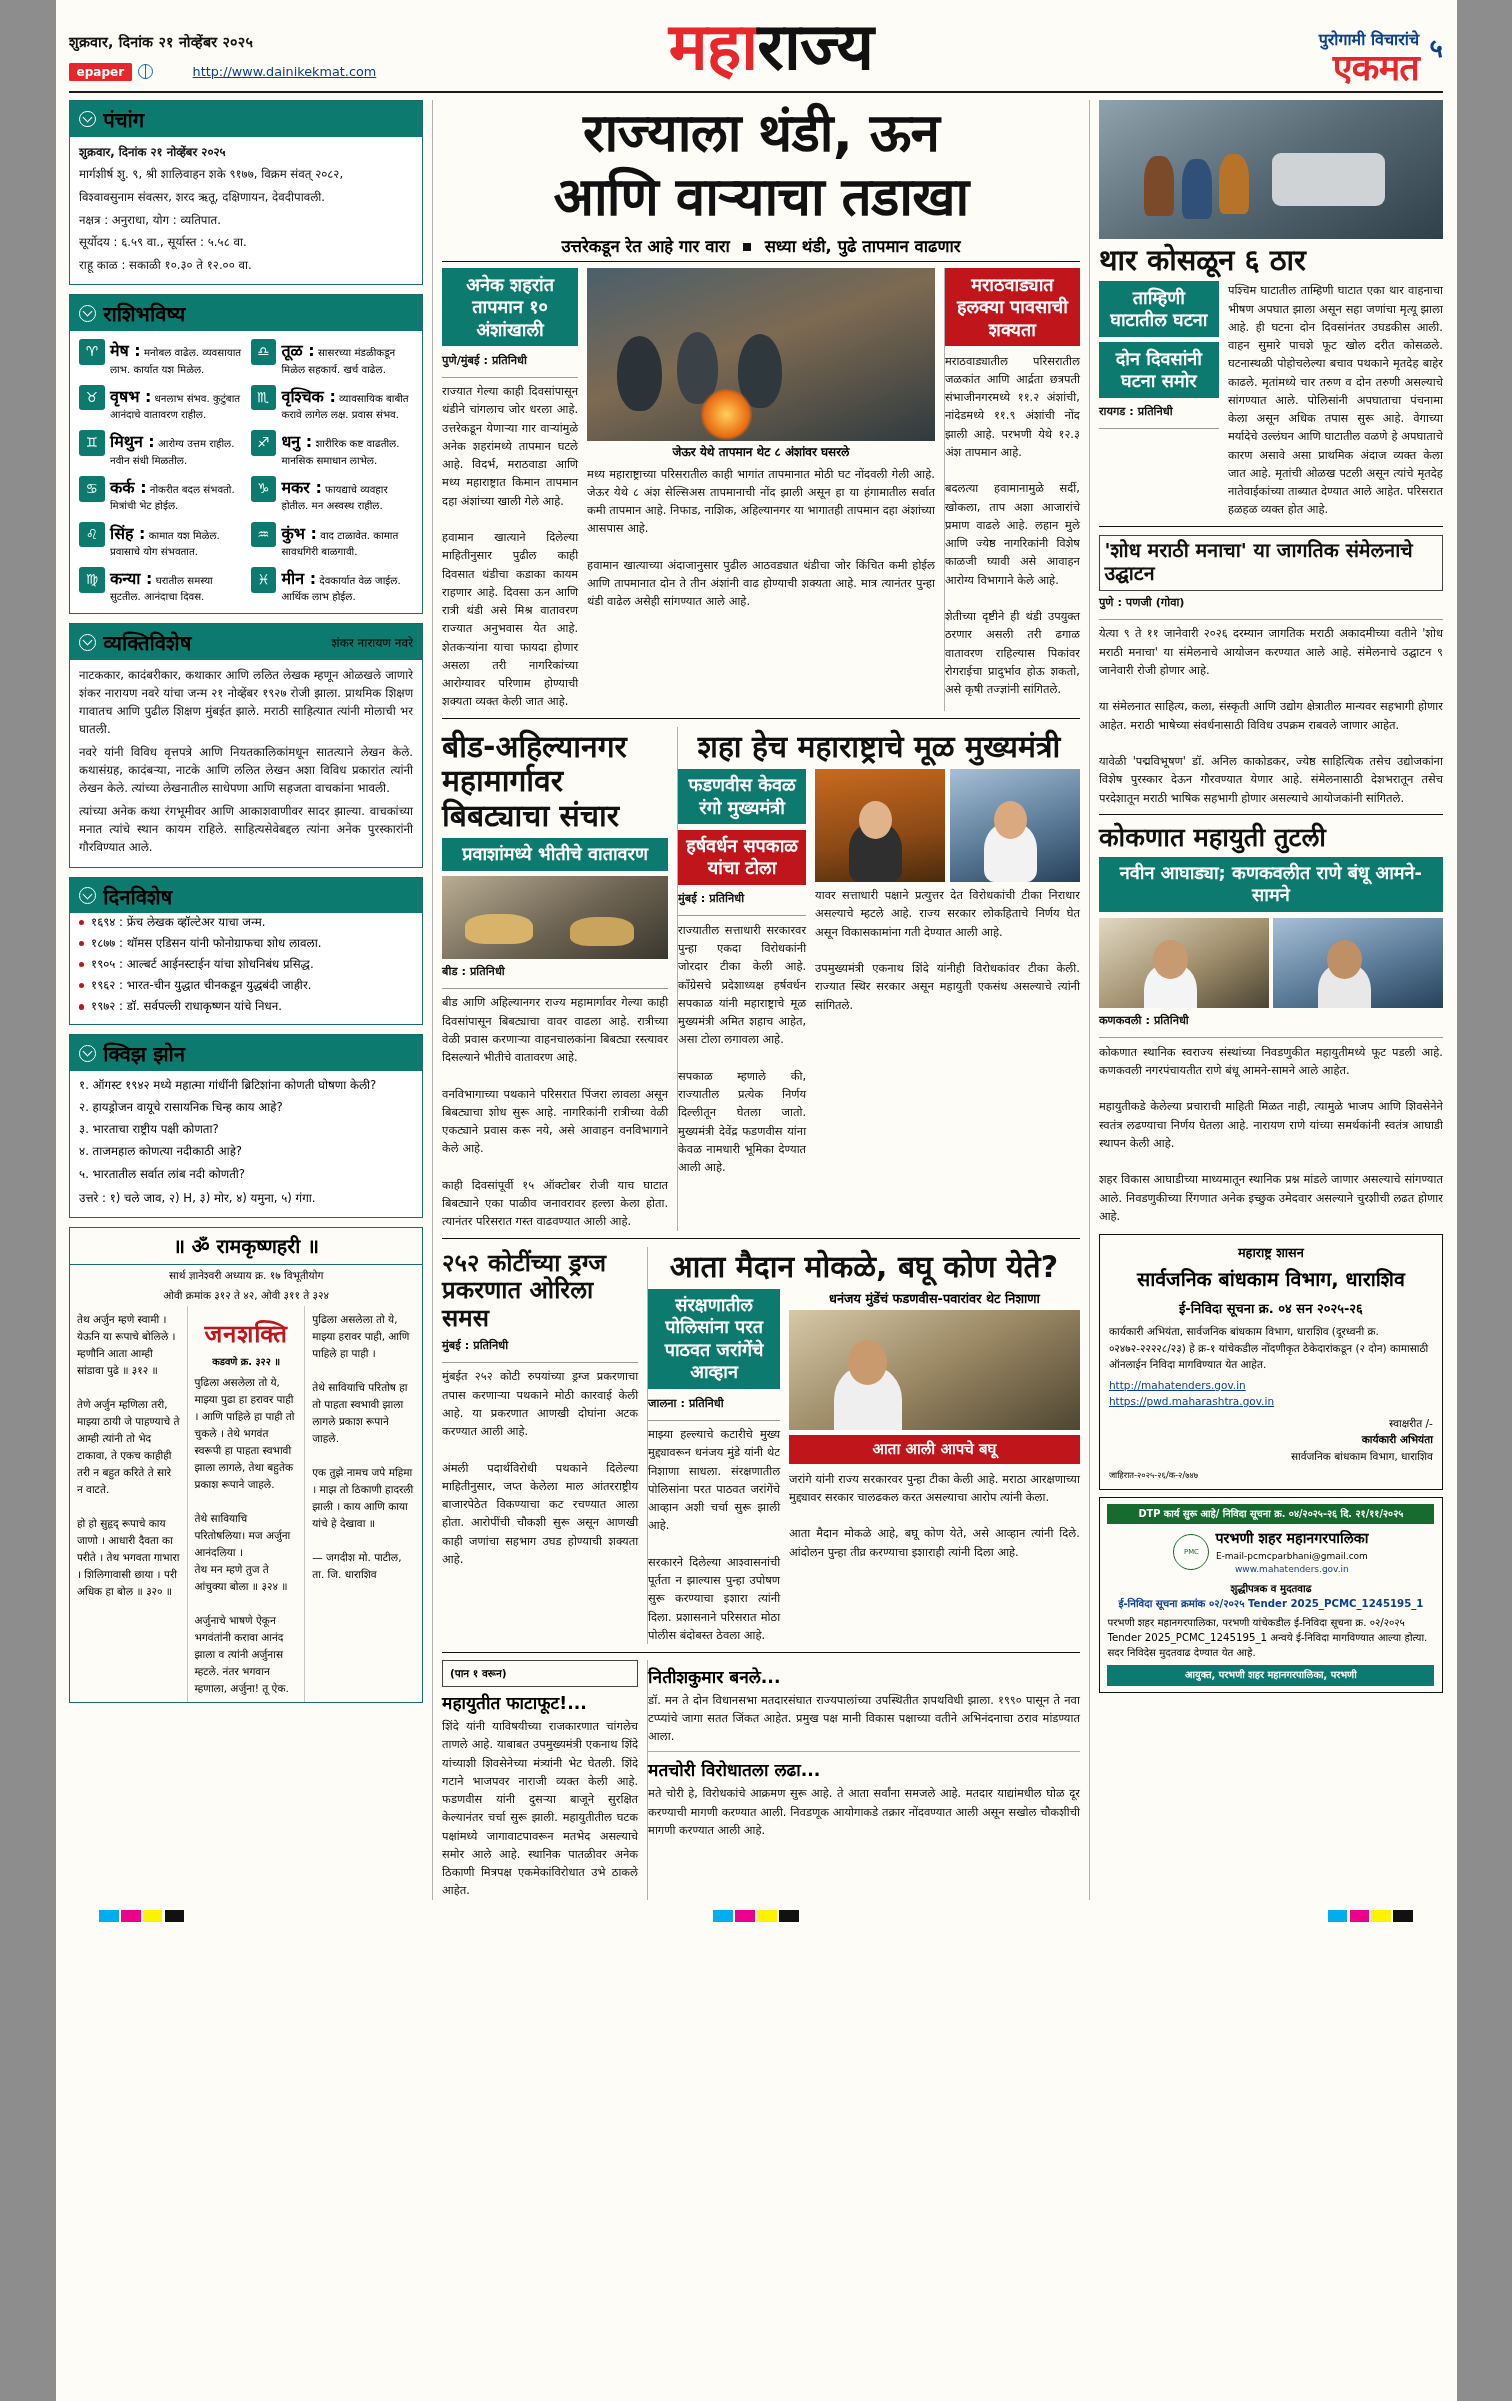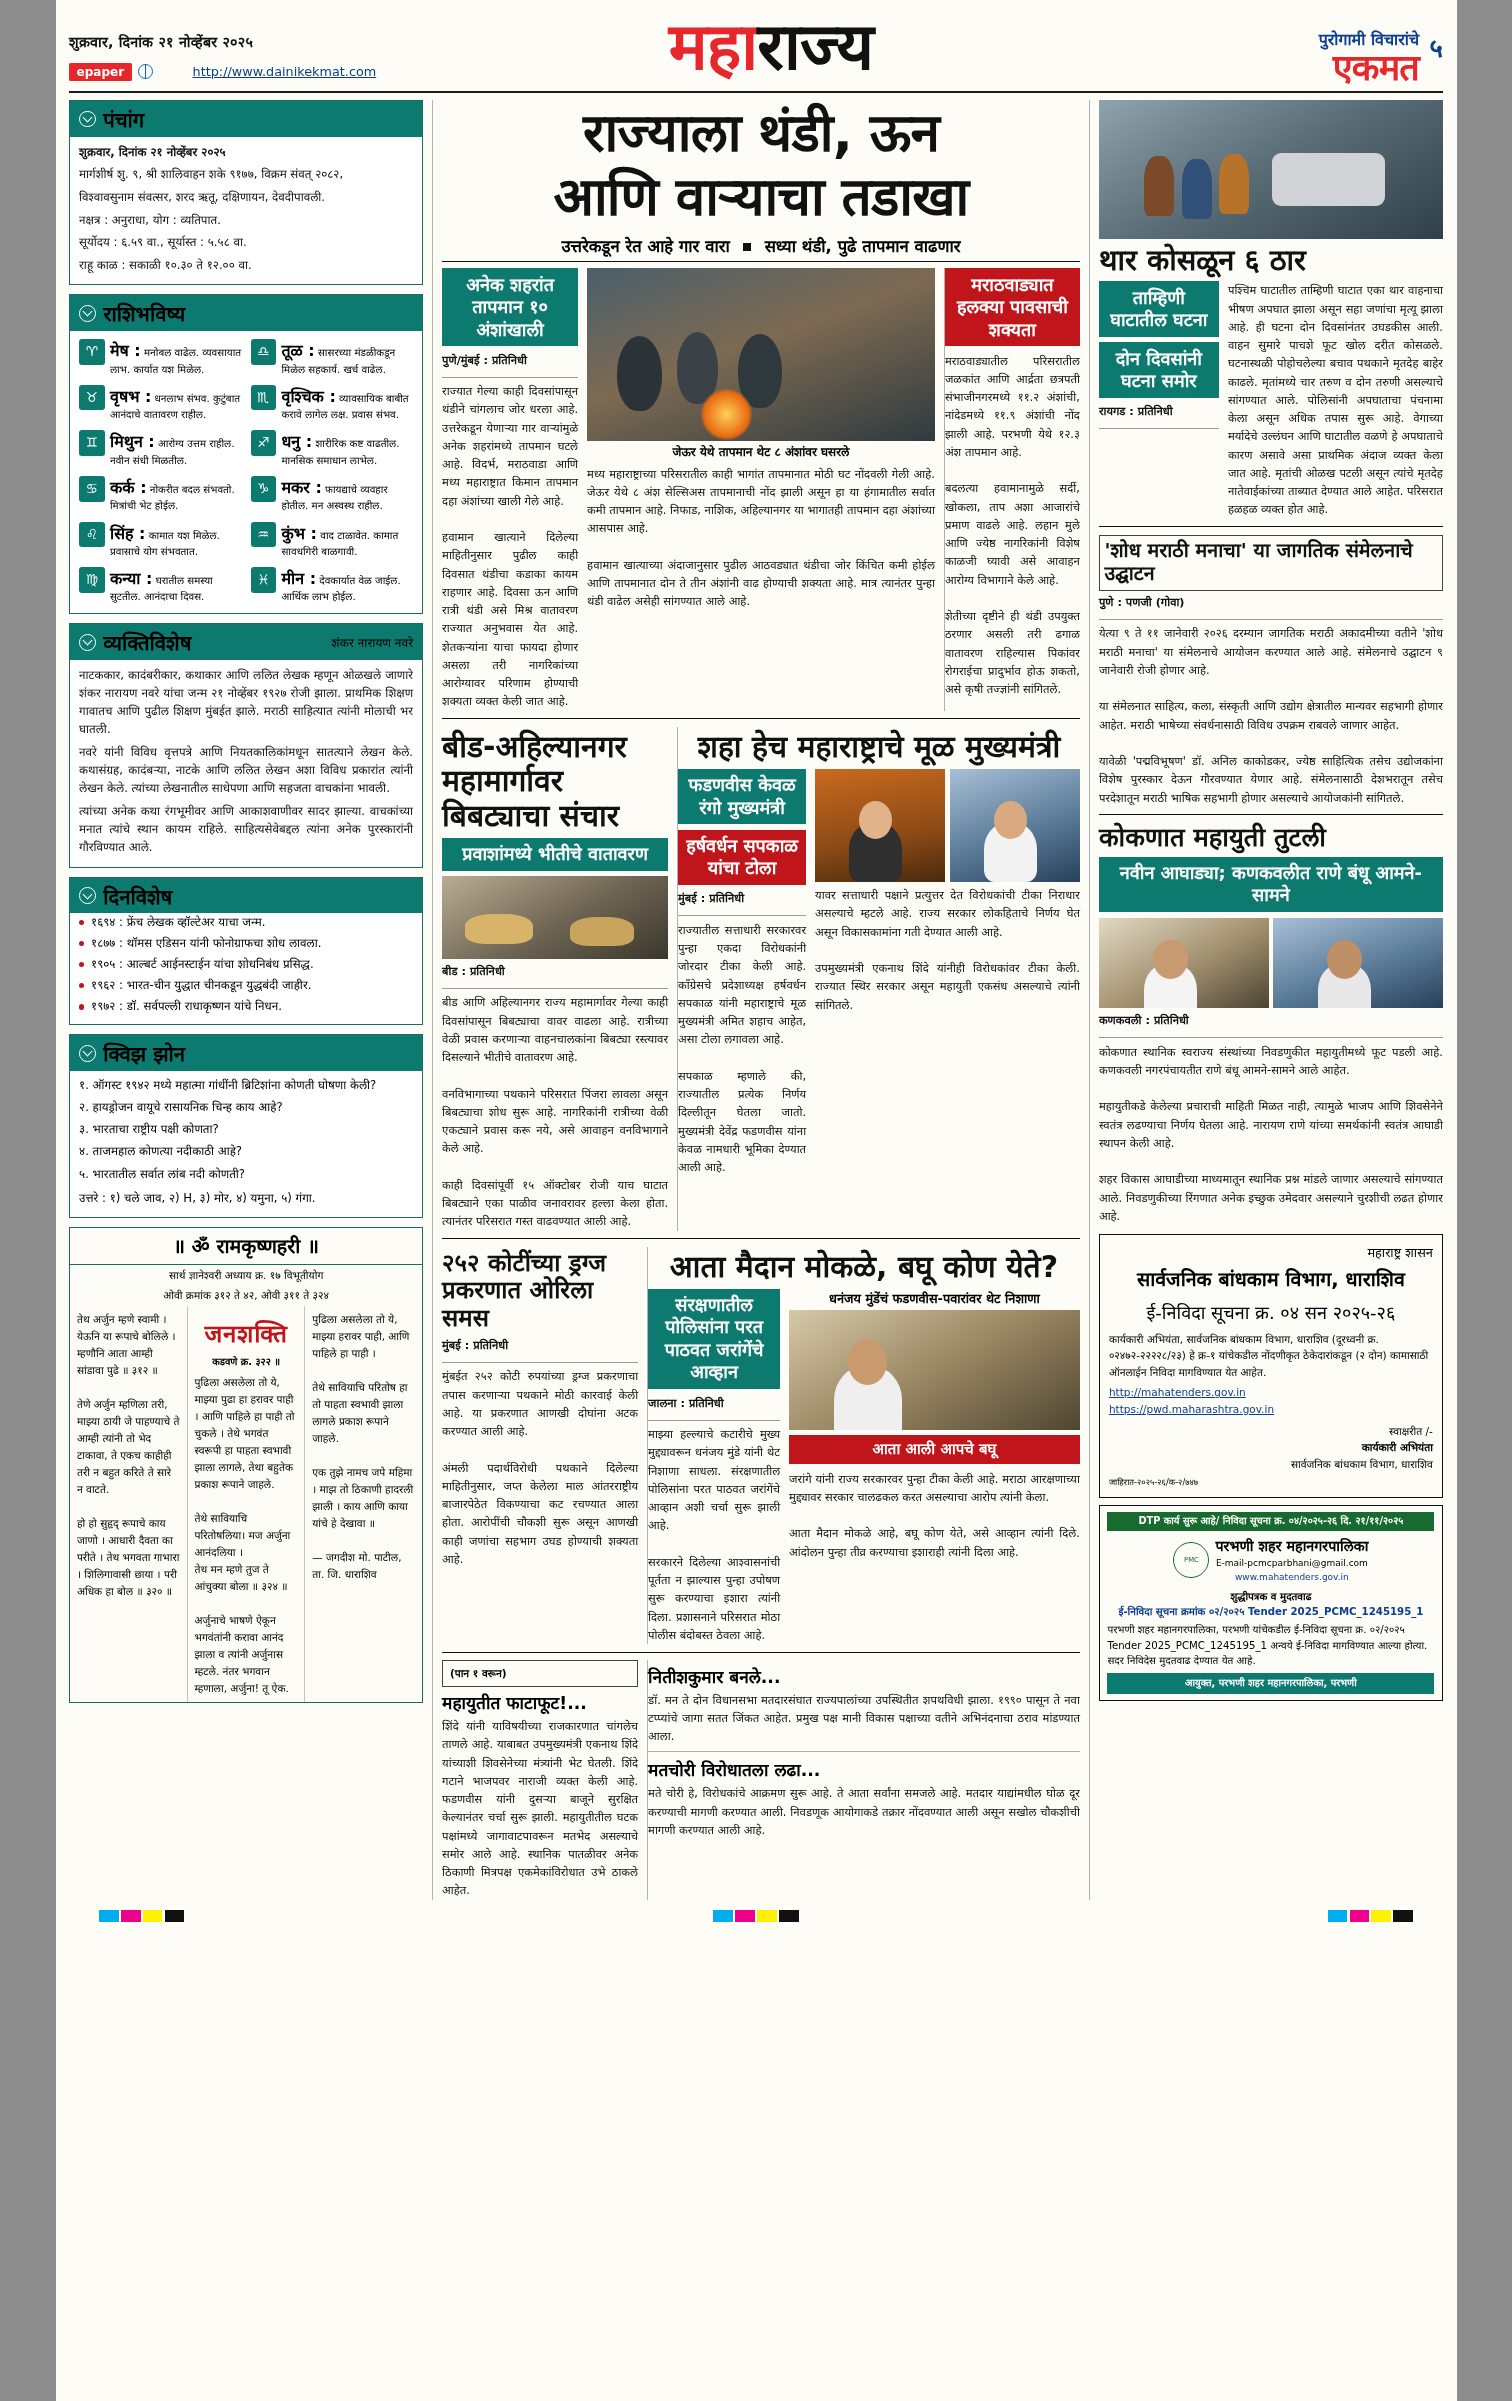--- a/index.html
+++ b/index.html
@@ -82,23 +82,23 @@
   .photo.ph7 { background:linear-gradient(150deg,#e2d9c3 0%,#a08f6d 55%,#4b4433 100%); }
   .photo .fig { position:absolute; border-radius:50% 50% 45% 45%; }
 
   .two-col { display:flex; gap:9px; }
   .rule-v { border-left:0.8px solid #b0b0b0; }
   .hr { border:0; border-top:1.5px solid #111; margin:7.5px 0; }
   .hr-thin { border:0; border-top:0.8px solid #aaa; margin:6px 0; }
 
   
   .tender { border:1.5px solid #111; padding:7.5px 9px; font-size:10.5px; line-height:1.55; }
-  .tender .t-head { text-align:right; font-weight:normal; font-size:12.8px; }
+  .tender .t-head { text-align:center; font-weight:bold; font-size:12.8px; }
   .tender .t-title { text-align:center; font-weight:bold; font-size:19.6px; margin:3px 0; }
-  .tender .t-sub { text-align:center; font-weight:normal; font-size:18px; margin-bottom:4.5px;}
+  .tender .t-sub { text-align:center; font-weight:bold; font-size:13px; margin-bottom:4.5px;}
   .tender a { color:#0b3f8f; }
 
   .pmc { border:1.5px solid #111; padding:6px 7.5px; font-size:10.2px; line-height:1.5; margin-top:7.5px;}
   .pmc-top { text-align:center; background:#176b2f; color:#fff; font-size:9.8px; padding:2.3px; font-weight:bold;}
   .pmc-head { display:flex; gap:6px; align-items:center; justify-content:center; margin:4.5px 0; }
   .pmc-seal { width:36px;height:36px;border-radius:50%;border:1.5px solid #176b2f; display:flex;align-items:center;justify-content:center;font-size:6.8px;color:#176b2f;text-align:center;line-height:1;}
   .pmc-title { font-weight:bold; font-size:14.3px; text-align:center; }
   .pmc-foot { background:#0d7a6f; color:#fff; text-align:center; font-weight:bold; padding:3px; font-size:9.8px; margin-top:4.5px;}
 
   

